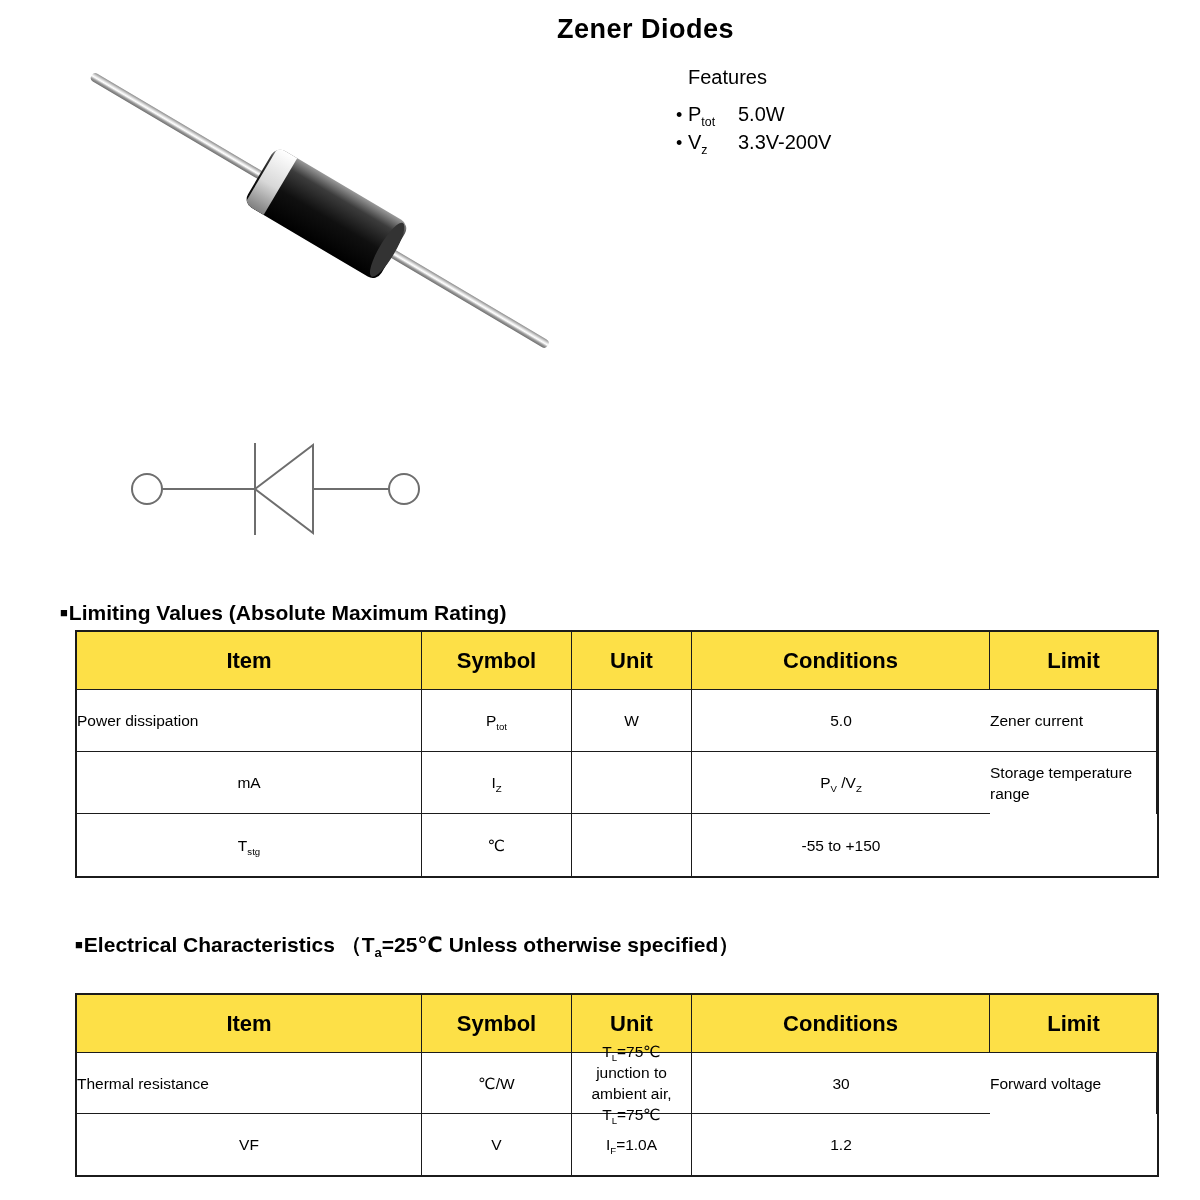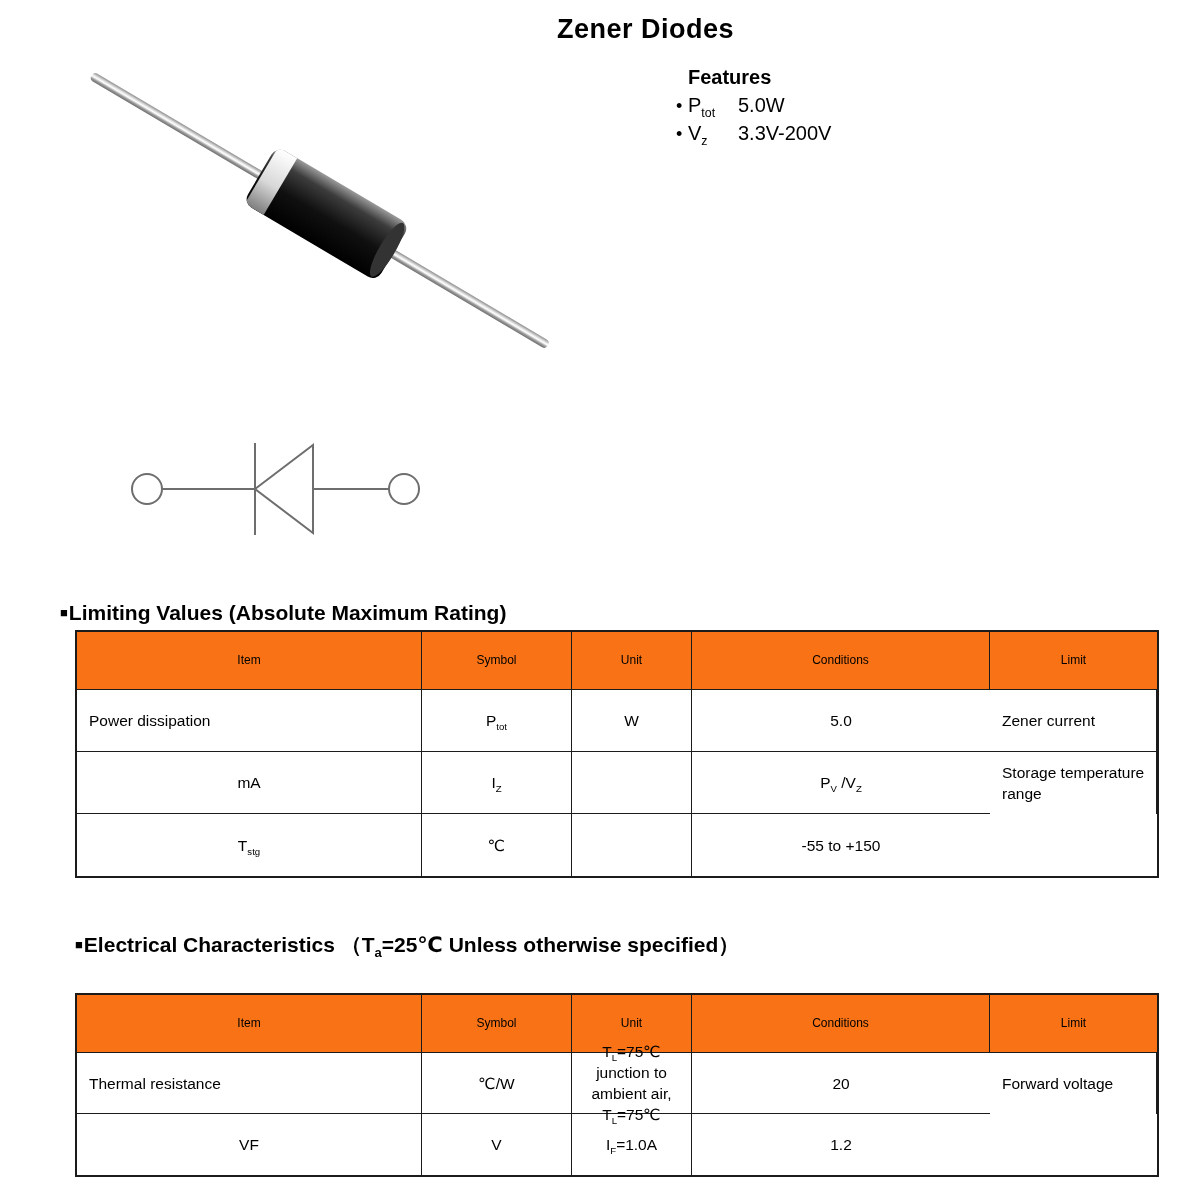--- a/index.html
+++ b/index.html
@@ -5,21 +5,21 @@
   html,body{margin:0;padding:0;}
   body{
     width:1200px;height:1200px;position:relative;background:#ffffff;
     font-family:"Liberation Sans","DejaVu Sans",sans-serif;color:#000;
     overflow:hidden;
   }
   sub{font-size:0.62em;line-height:0;}
   .page-title{position:absolute;left:557px;top:14px;font-size:27px;font-weight:bold;letter-spacing:0.5px;}
   
   .features{position:absolute;left:676px;top:66px;font-size:20px;}
-  .features-heading{font-weight:bold;margin-left:12px;margin-bottom:3px;}
+  .features-heading{font-weight:normal;margin-left:12px;margin-bottom:12px;}
   .feature-row{display:flex;align-items:baseline;line-height:27px;}
   .feature-bullet{width:12px;font-size:18px;}
   .feature-label{width:50px;}
   
   .photo-wrap{position:absolute;left:70px;top:55px;width:500px;height:310px;}
   .symbol-wrap{position:absolute;left:120px;top:428px;width:300px;height:122px;}
   
   .section-title{position:absolute;left:60px;font-size:21px;font-weight:bold;white-space:nowrap;}
   .section-title .marker{font-size:13px;vertical-align:3px;margin-right:1px;}
   .s1{top:601px;}
@@ -28,22 +28,22 @@
   .tbl{position:absolute;left:75px;width:1080px;display:grid;
        grid-template-columns:345px 150px 120px 298px 167px;
        border:2px solid #1b1b1b;background:#fff;box-sizing:content-box;}
   .t1{top:630px;grid-template-rows:58px 62px 62px 62px;}
   .t2{top:993px;grid-template-rows:58px 61px 61px;}
   .cell{border-right:1.5px solid #1b1b1b;border-bottom:1.5px solid #1b1b1b;
         display:flex;align-items:center;justify-content:center;
         font-size:15.5px;line-height:21px;text-align:center;}
   .cell.lc{border-right:none;text-align:right;}
   .cell.lr{border-bottom:none;}
-  .cell.head{background:#f97316;font-weight:normal;font-size:12px;}
-  .cell.item{justify-content:flex-start;padding-left:12px;text-align:left;}
+  .cell.head{background:#fde047;font-weight:bold;font-size:22px;}
+  .cell.item{justify-content:flex-start;padding-left:0;text-align:left;}
 </style>
 </head>
 <body>
 
 <div class="page-title">Zener Diodes</div>
 
 <div class="photo-wrap">
   <svg width="500" height="310" viewBox="0 0 500 310">
     <defs>
       <linearGradient id="leadGrad" x1="0" y1="0" x2="0" y2="1">
@@ -159,21 +159,21 @@
   <div class="cell head">Unit</div>
   <div class="cell head">Conditions</div>
   <div class="cell head lc">Limit</div>
 
   <div class="cell item">Thermal resistance</div>
   <div class="cell">℃/W</div>
   <div class="cell">
       <span>T<sub>L</sub>=75℃<br>junction to ambient air, T<sub>L</sub>=75℃</span>
     </div>
   <div class="cell lc">
-      <span>20</span>
+      <span>30</span>
     </div>
 
   <div class="cell item lr">Forward voltage</div>
   <div class="cell lr">
       <span>VF</span>
     </div>
   <div class="cell lr">V</div>
   <div class="cell lr">
       <span>I<sub>F</sub>=1.0A</span>
     </div>

